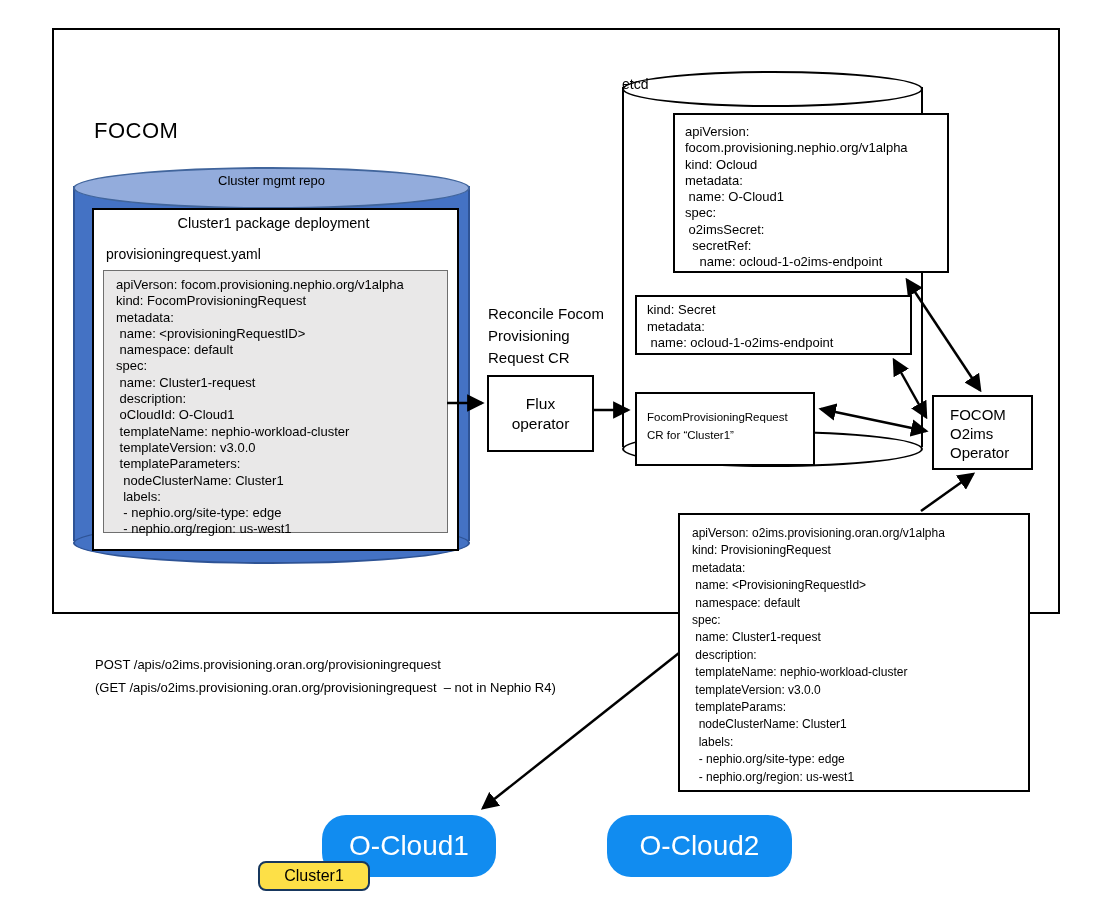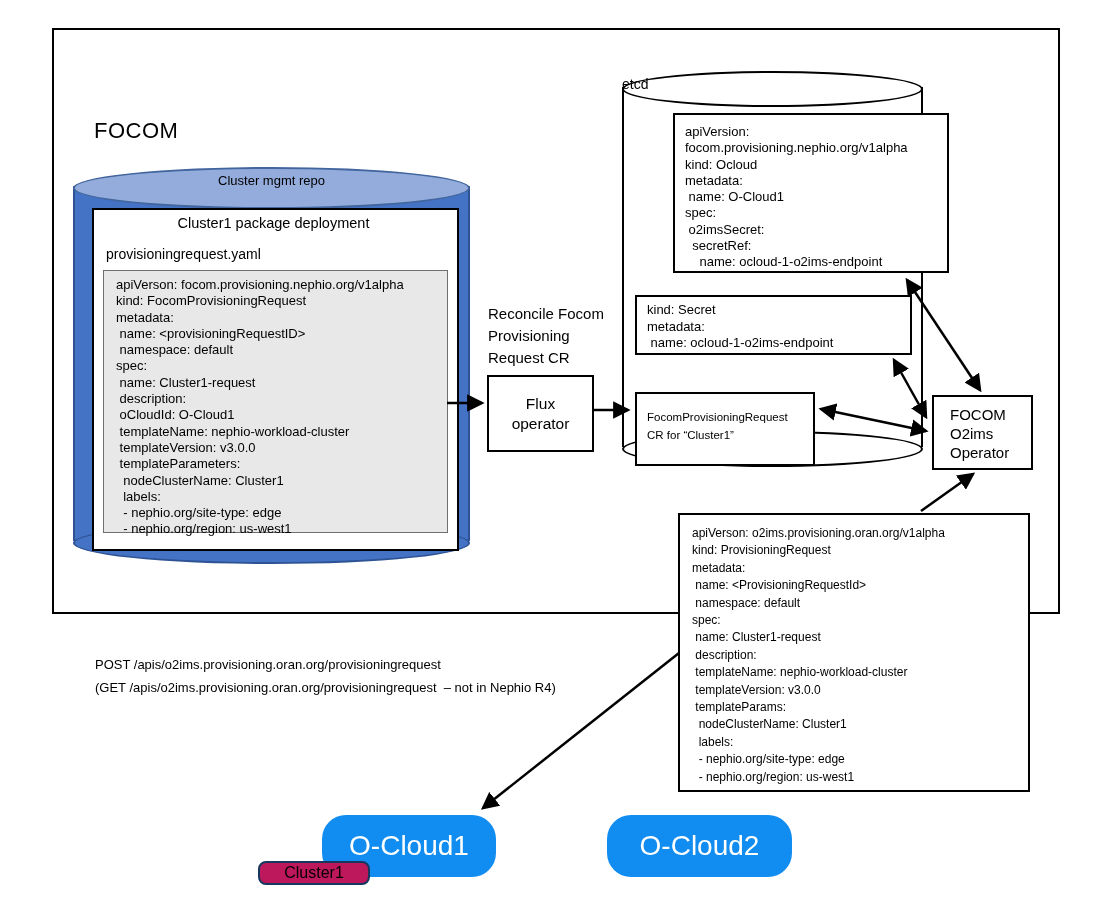--- a/index.html
+++ b/index.html
@@ -41,21 +41,21 @@
   #operator-box{left:932px;top:395px;width:101px;height:75px;border:2.5px solid #000;background:#fff;
                 font-size:15px;line-height:19px;white-space:pre;padding:8px 0 0 16px;box-sizing:border-box;}
   
   #pr-yaml-box{left:678px;top:513px;width:352px;height:279px;font-size:12px;line-height:17.4px;white-space:pre;padding:10px 0 0 12px;}
   
   #api-note{left:95px;top:653px;font-size:13px;line-height:23px;white-space:pre;}
   
   .ocloud-btn{background:#118CF0;color:#fff;border-radius:24px;display:flex;align-items:center;justify-content:center;font-size:28px;}
   #ocloud1-btn{left:322px;top:815px;width:174px;height:62px;}
   #ocloud2-btn{left:607px;top:815px;width:185px;height:62px;}
-  #cluster1-badge{left:258px;top:861px;width:112px;height:24px;background:#be185d;border:2.5px solid #17375E;border-radius:8px;
+  #cluster1-badge{left:258px;top:861px;width:112px;height:30px;background:#fde047;border:2.5px solid #17375E;border-radius:8px;
                   display:flex;align-items:center;justify-content:center;font-size:16px;box-sizing:border-box;}
   
   #arrows{position:absolute;left:0;top:0;width:1110px;height:921px;pointer-events:none;}
 </style>
 </head>
 <body>
 
 <div id="canvas">
 
   <div class="abs" id="outer-box"></div>

